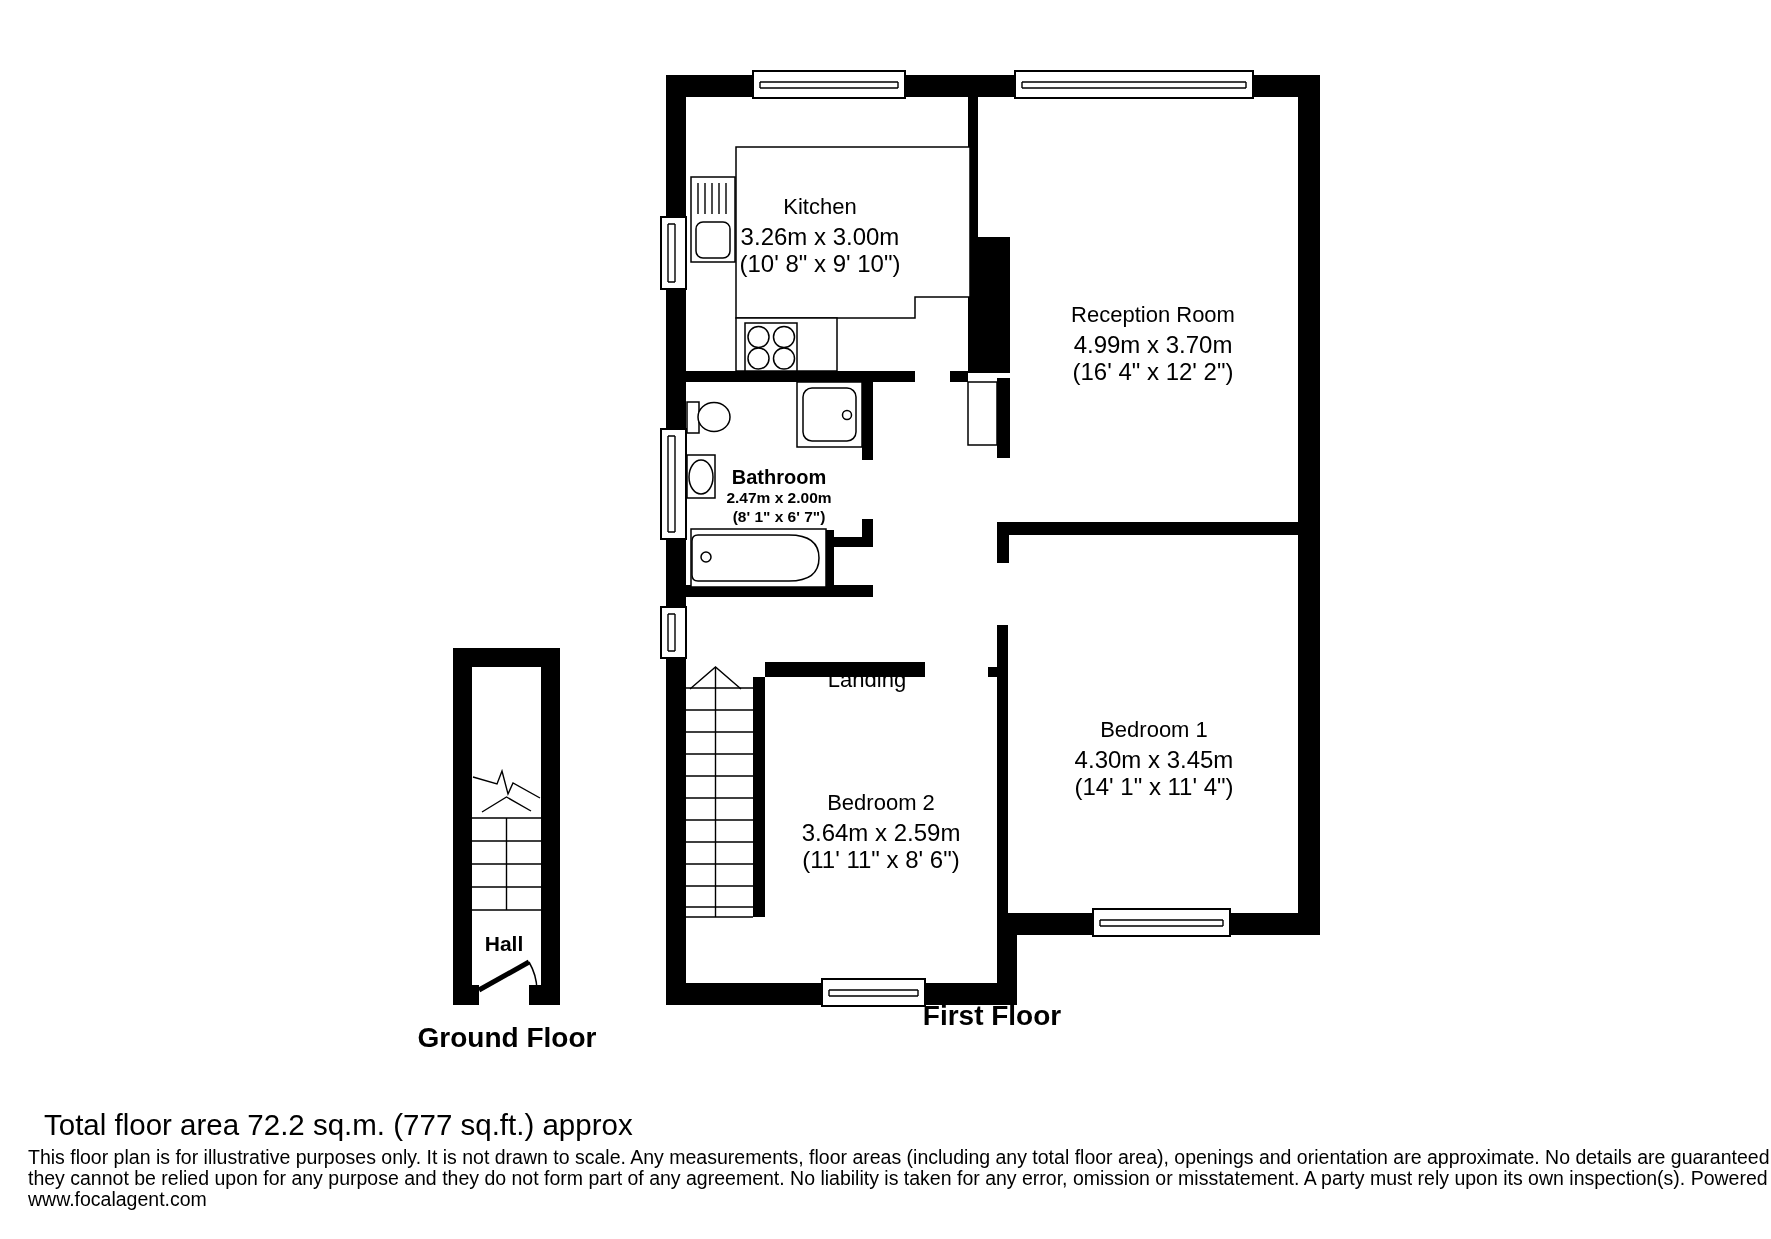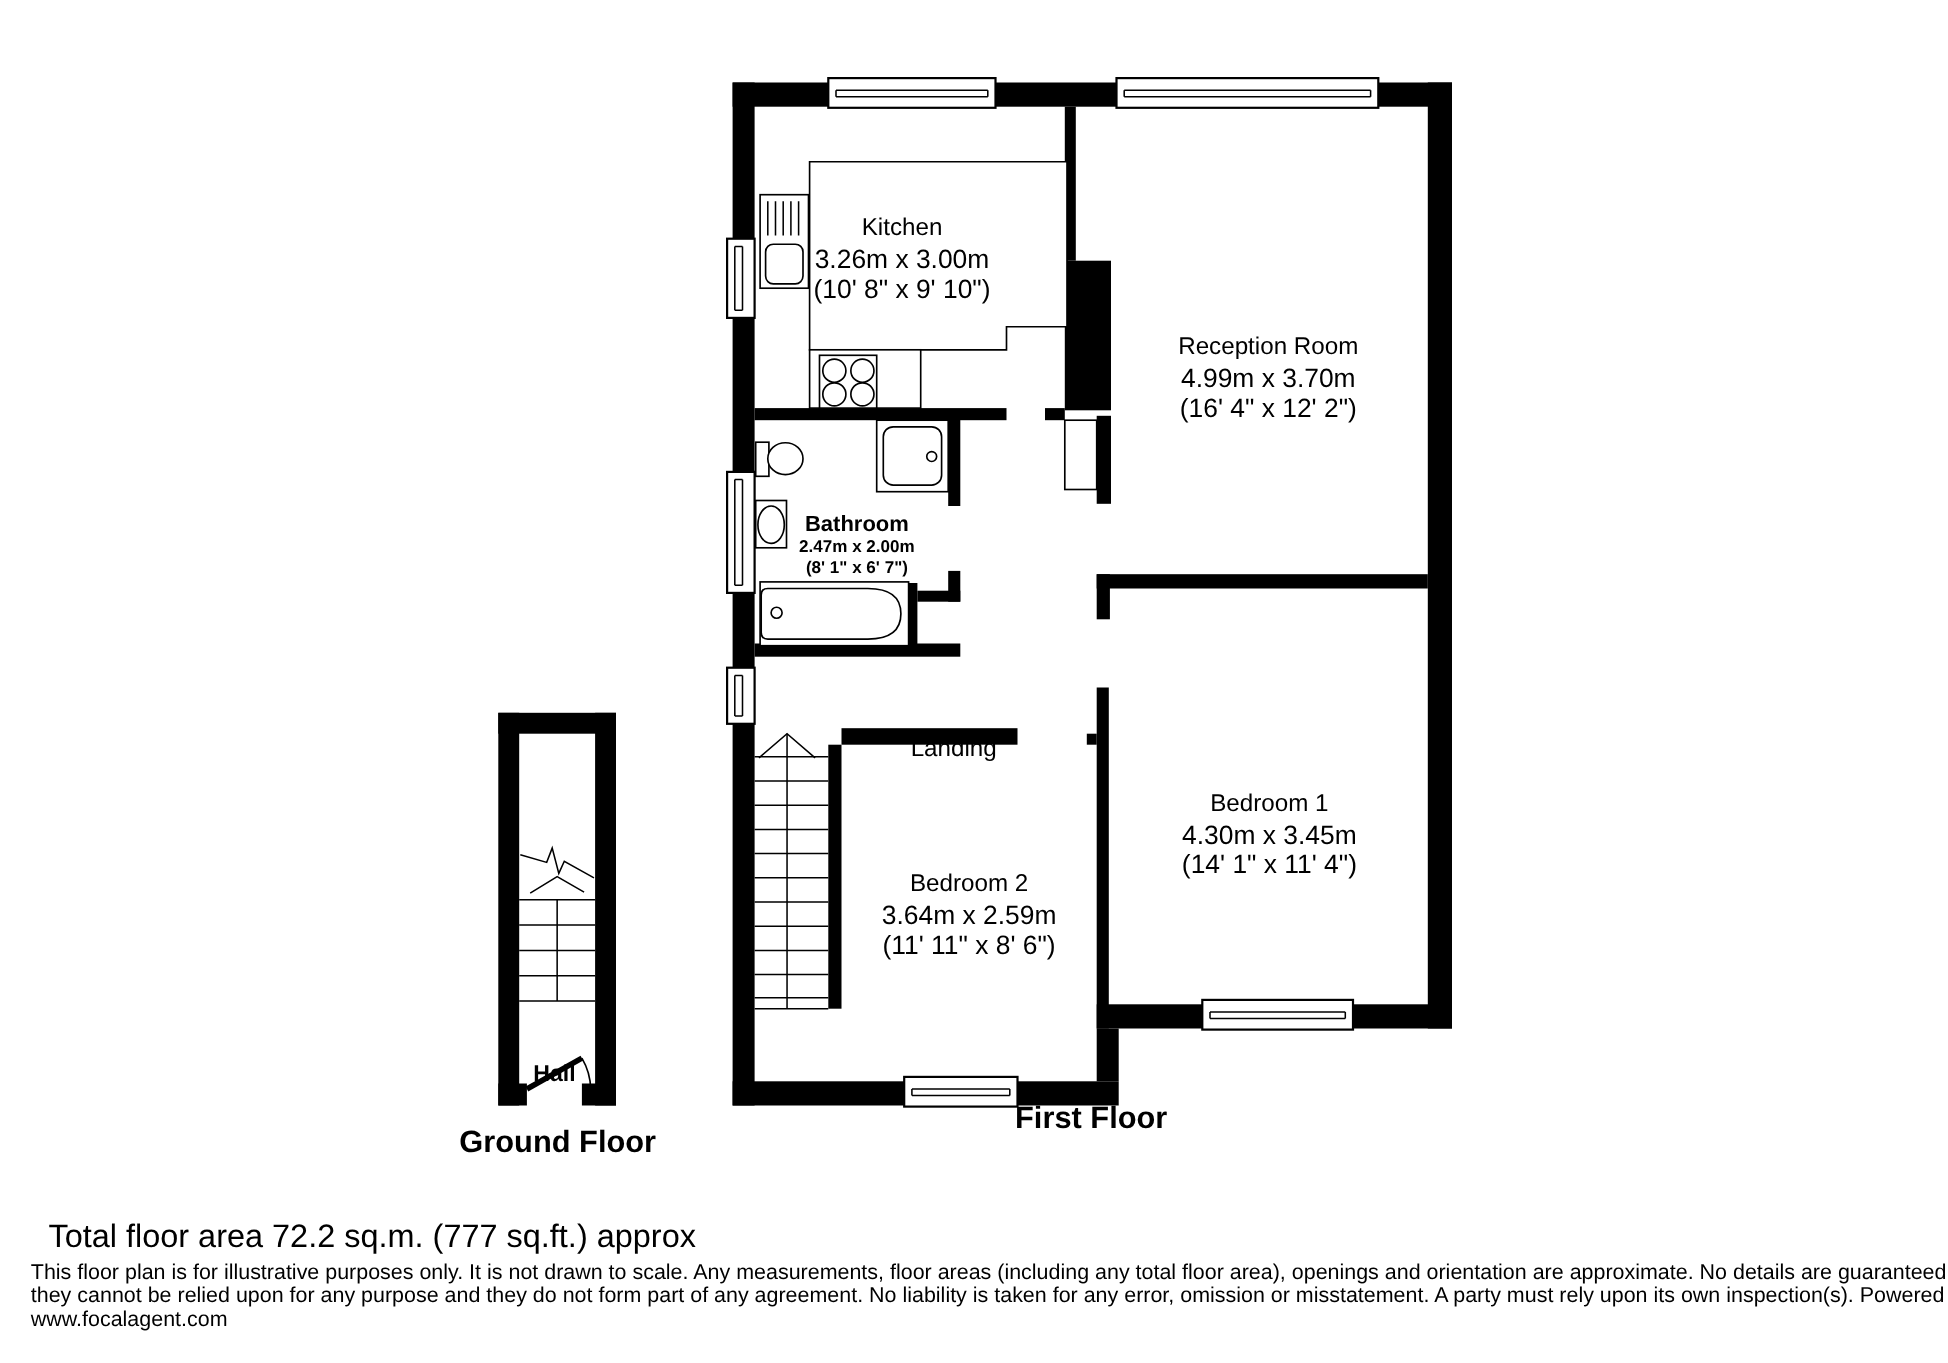--- a/index.html
+++ b/index.html
@@ -9,21 +9,21 @@
   .wall{fill:var(--wall,#000);}
   .win{fill:#fff;stroke:var(--wall,#000);stroke-width:2;}
   .thin{fill:#fff;stroke:var(--wall,#000);stroke-width:1.5;}
   .thinNF{fill:none;stroke:var(--wall,#000);stroke-width:1.5;}
   .ln{fill:none;stroke:var(--wall,#000);stroke-width:1.4;}
   .lbl{position:absolute;transform:translateX(-50%);text-align:center;white-space:nowrap;}
   .lbl .name{display:block;font-size:22px;line-height:33px;}
   .lbl .dim{display:block;font-size:24px;line-height:27px;}
   .lbl.small .name{font-size:20px;line-height:22px;font-weight:bold;}
   .lbl.small .dim{font-size:15.5px;line-height:19px;font-weight:bold;}
-  .lbl.tiny .name{font-size:21px;line-height:22px;font-weight:bold;margin-top:33px;}
+  .lbl.tiny .name{font-size:21px;line-height:22px;font-weight:bold;}
   .floorlbl{position:absolute;transform:translateX(-50%);font-size:28px;font-weight:bold;white-space:nowrap;}
   .footer-title{position:absolute;left:44px;top:1108px;font-size:29.5px;white-space:nowrap;}
   .disclaimer{position:absolute;left:28px;top:1147px;font-size:19.5px;line-height:21px;}
   .disclaimer div{white-space:nowrap;}
 </style>
 </head>
 <body style="background: rgb(255, 255, 255);">
 
 <div id="plan">
 

